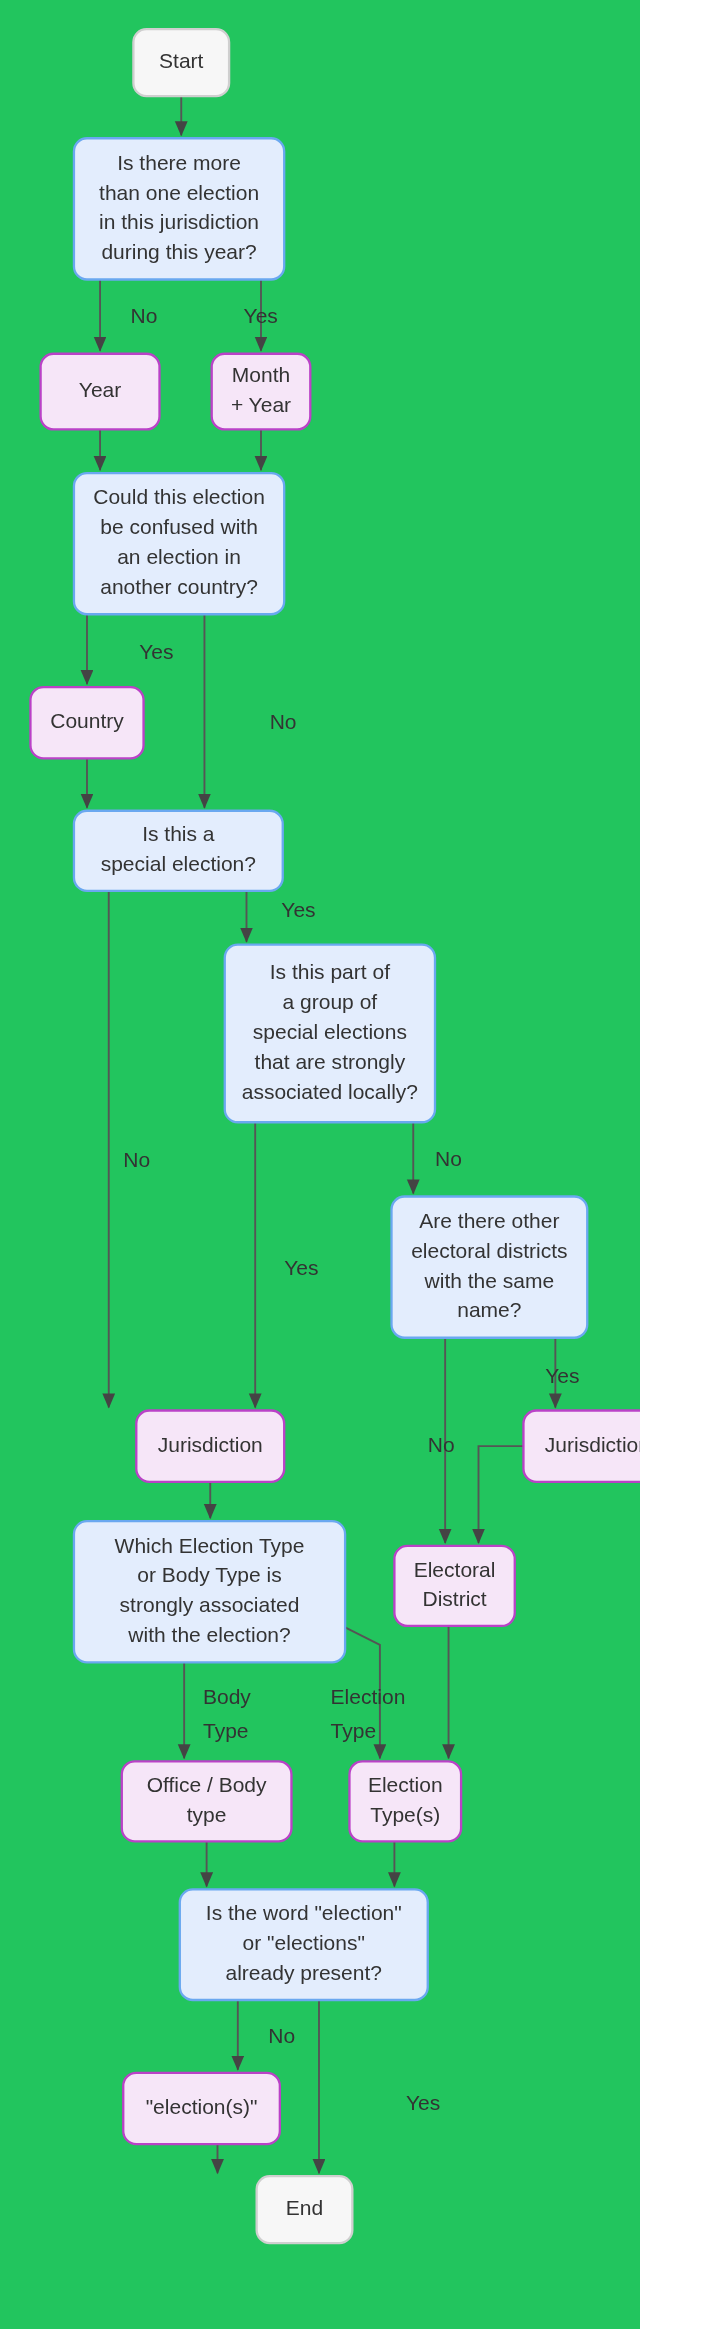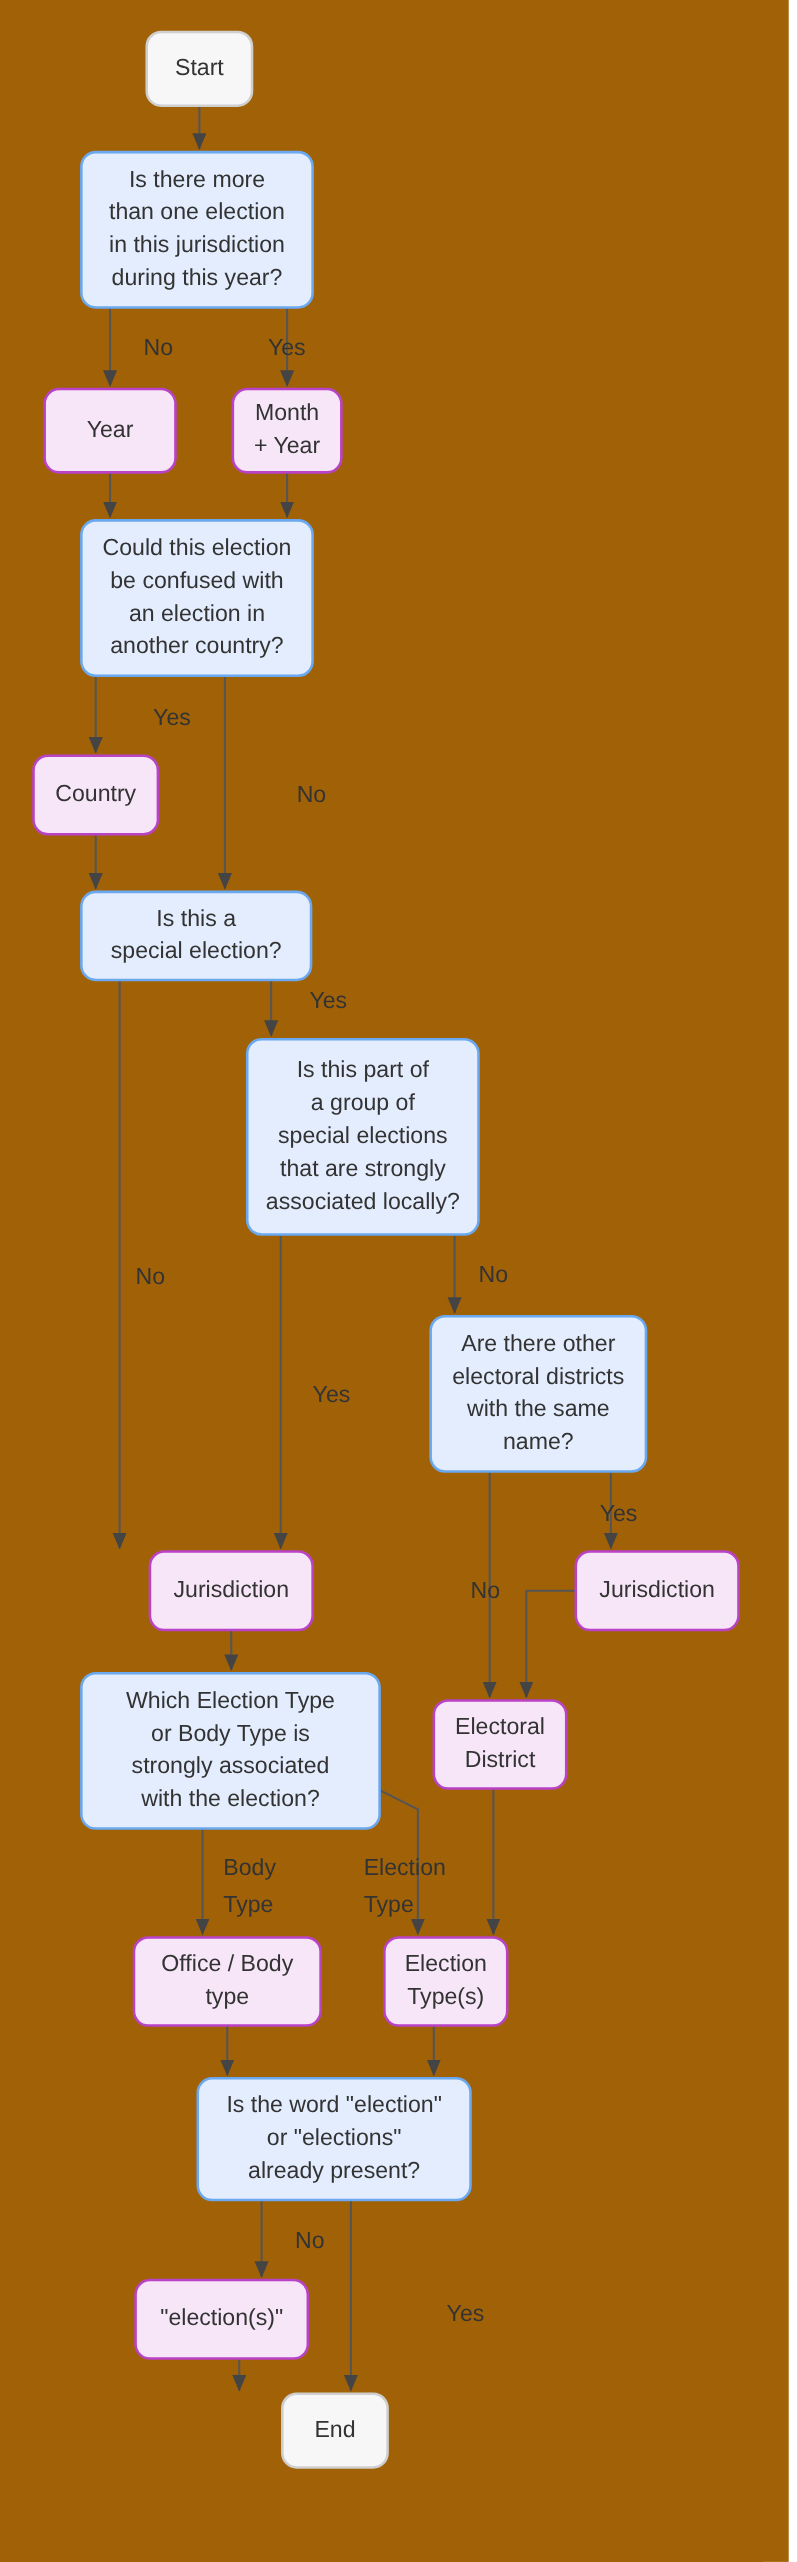--- a/index.html
+++ b/index.html
@@ -2,23 +2,23 @@
 <html><head>
 <meta charset="utf-8">
 <style>
   html, body {
     margin: 0;
     padding: 0;
     background: #ffffff;
   }
   #chart-root {
     position: relative;
-    width: 717px;
+    width: 640px;
     height: 2329px;
-    background: #a16207;
+    background: #22c55e;
     font-family: "Liberation Sans", sans-serif;
     overflow: hidden;
   }
   svg#flow-svg {
     position: absolute;
     left: 0;
     top: 0;
     width: 725px;
     height: 2329px;
   }

